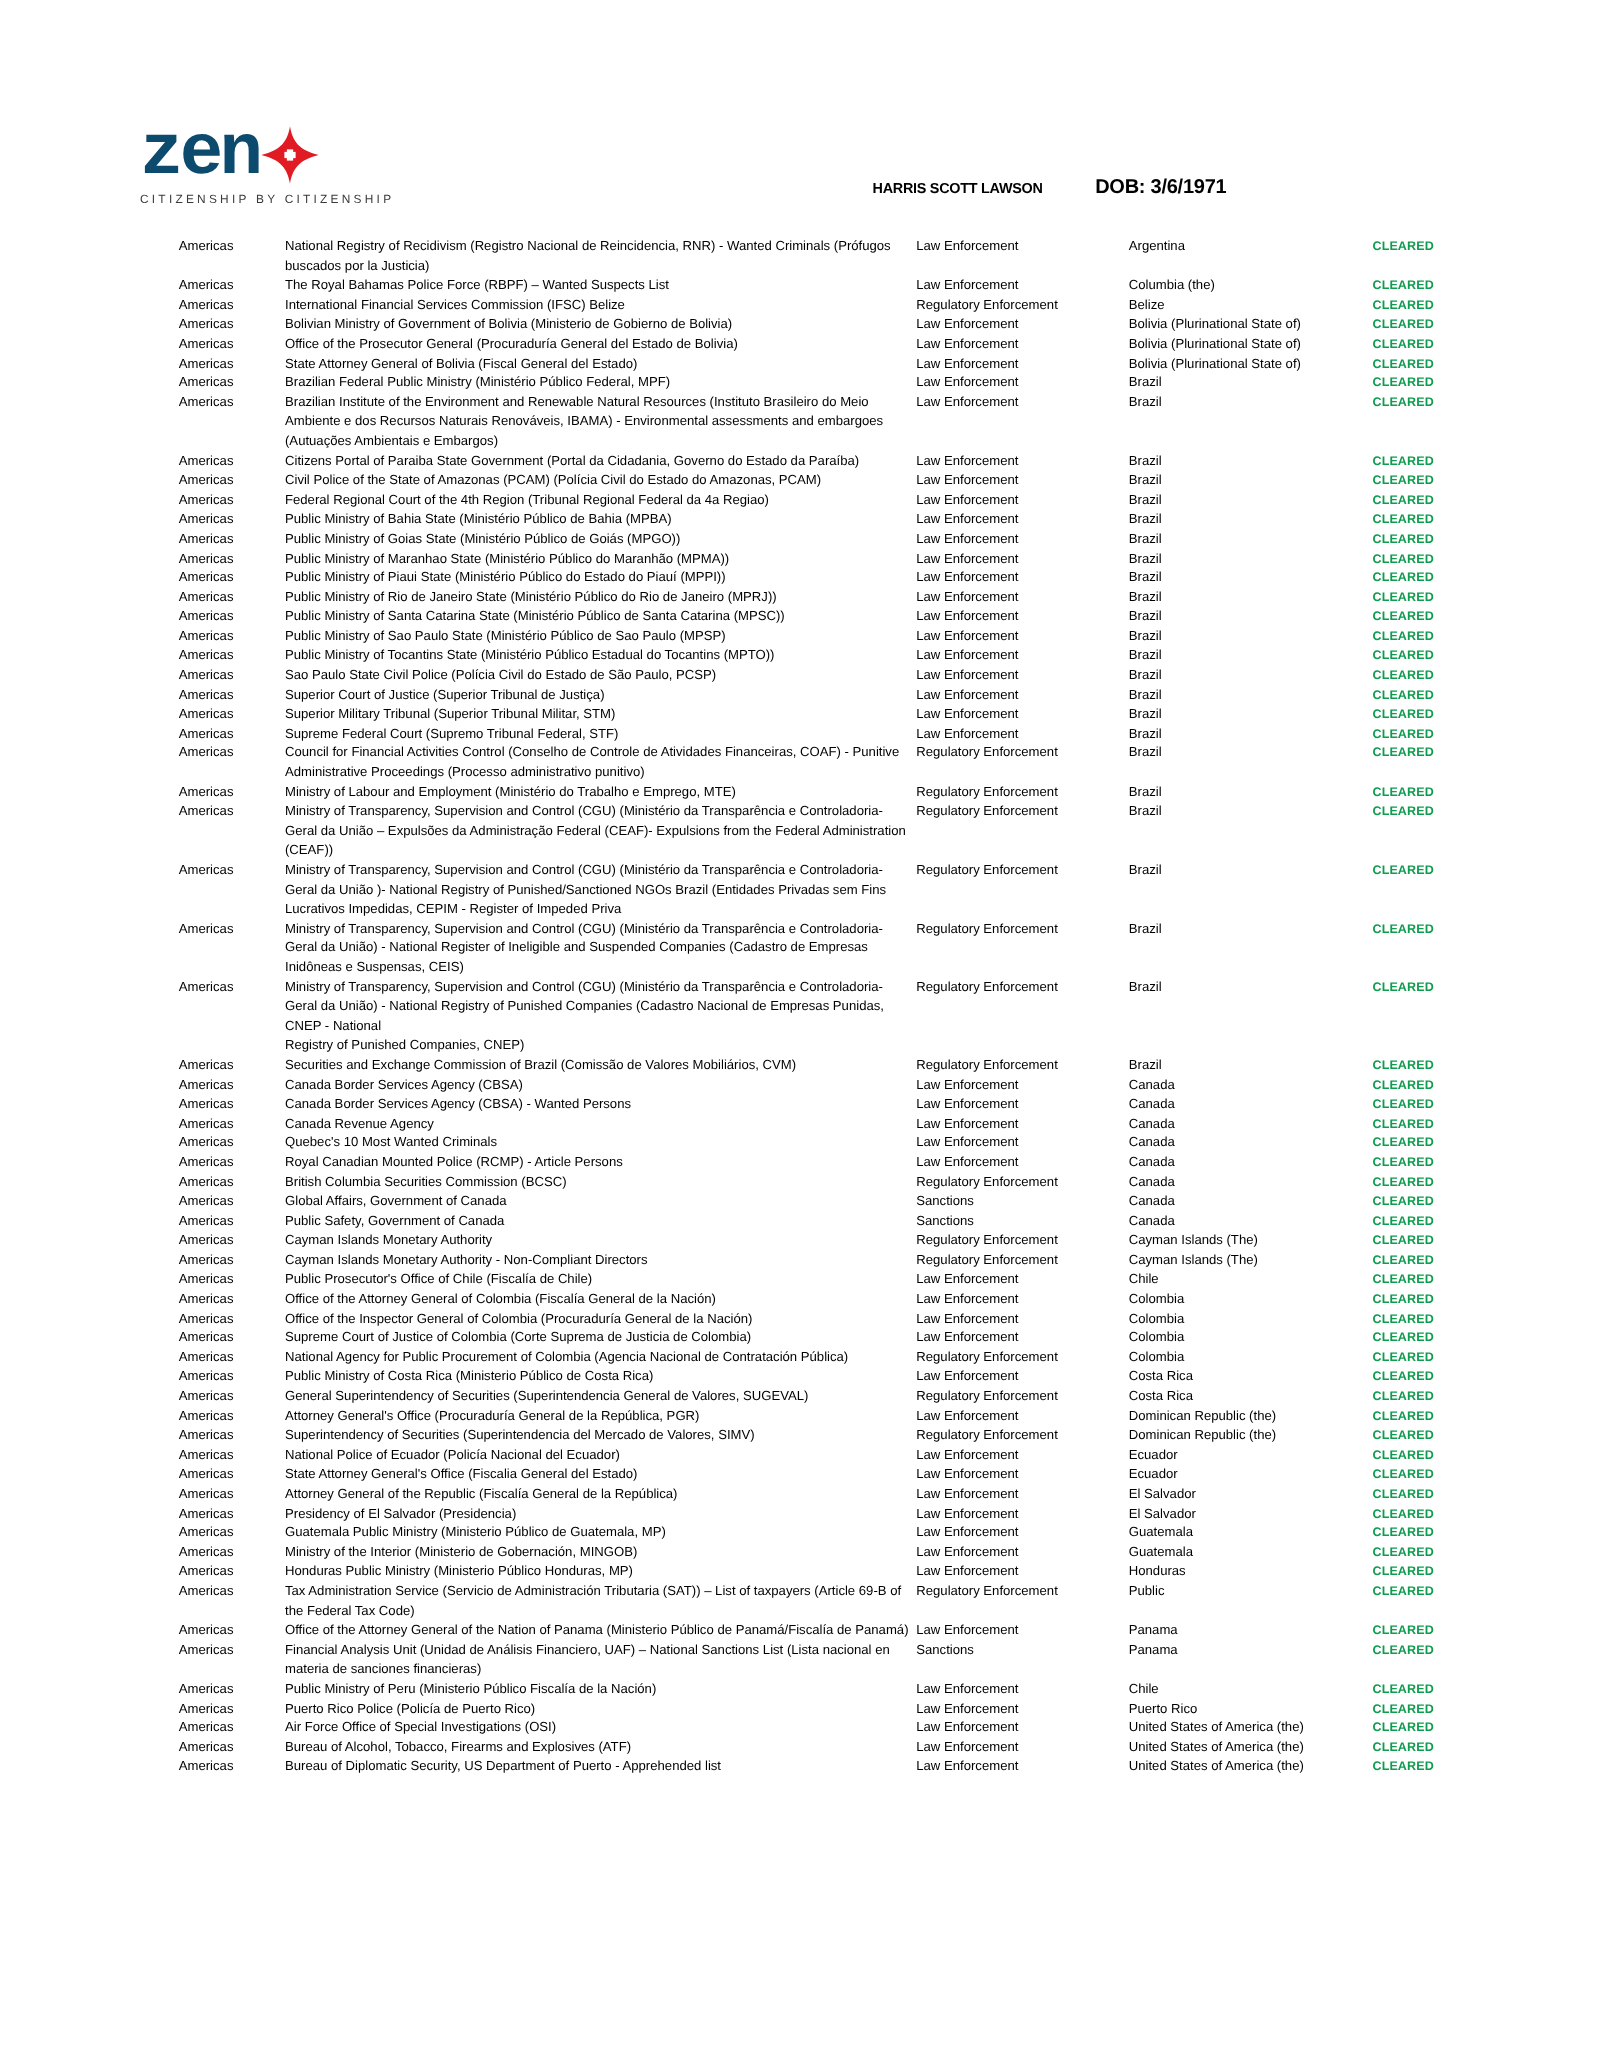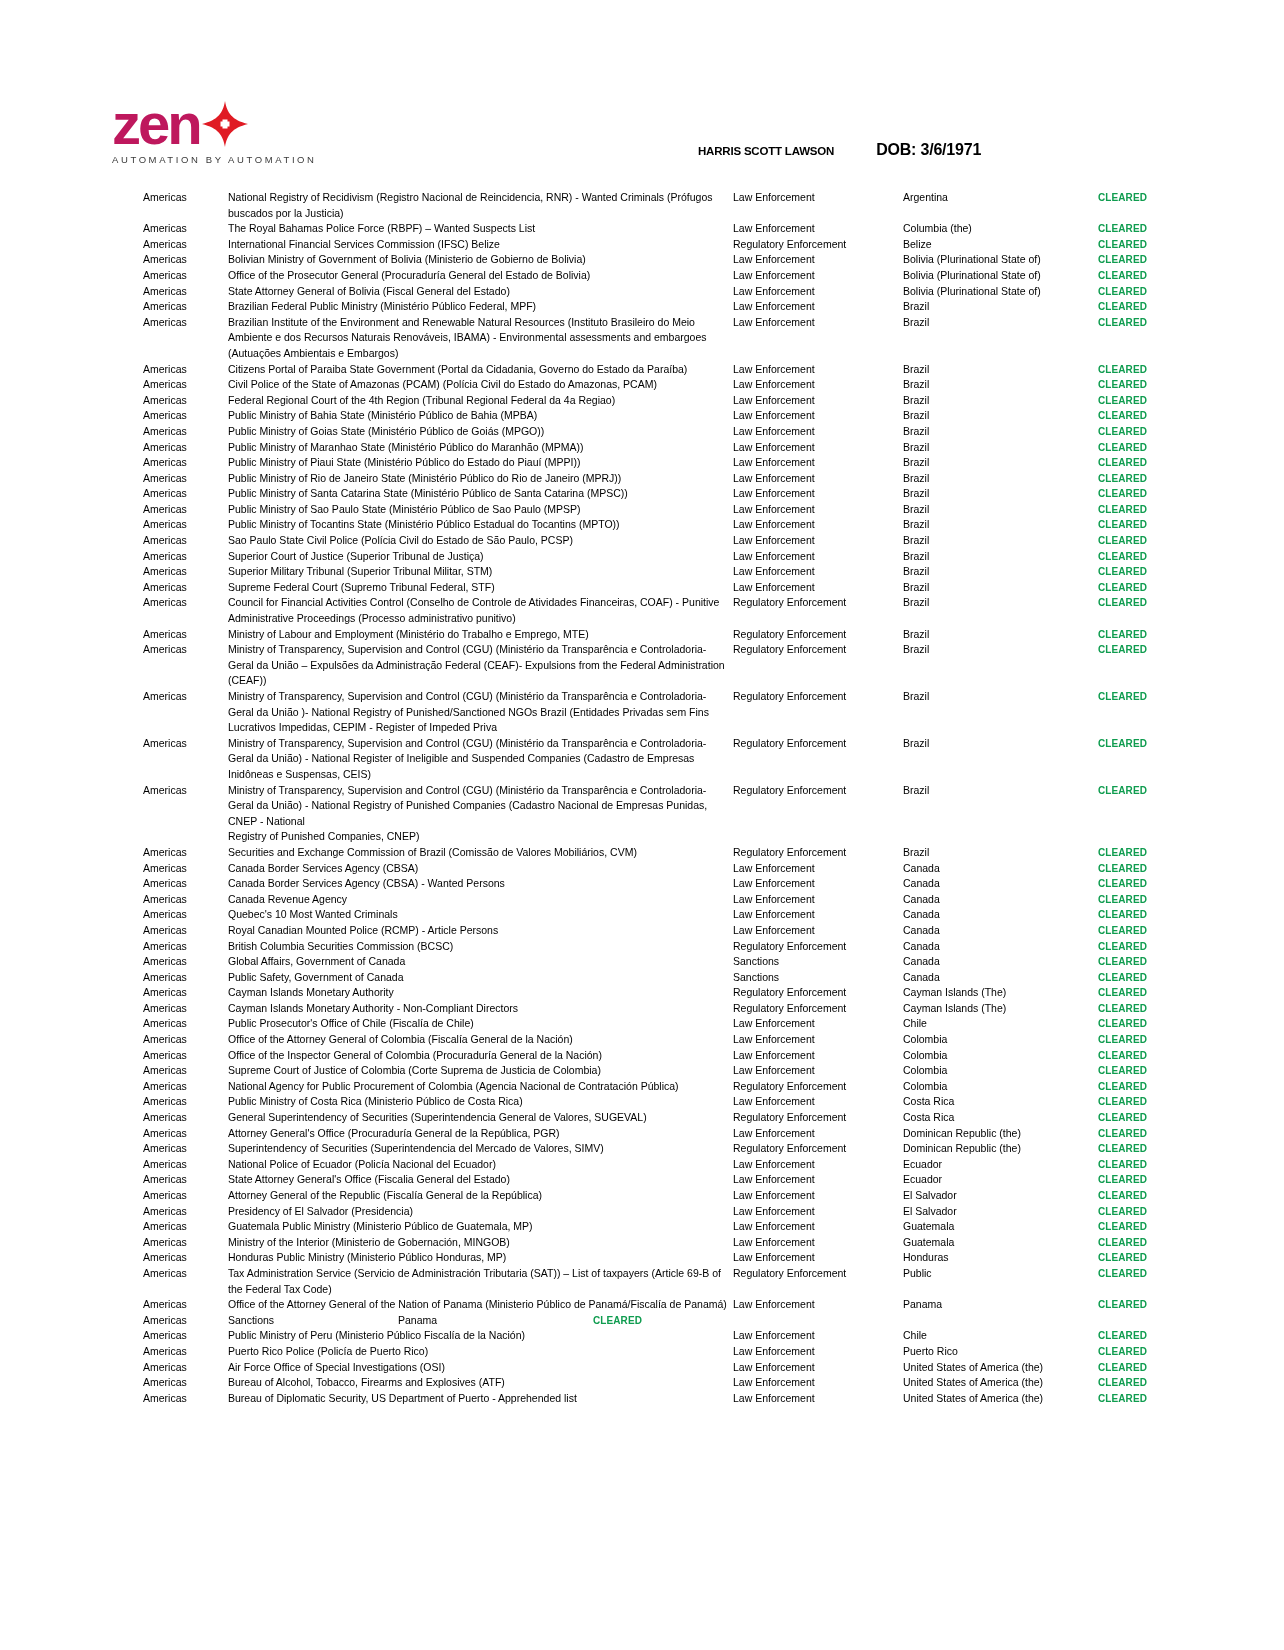--- a/index.html
+++ b/index.html
@@ -34,26 +34,26 @@
     left: 112px;
     top: 96px;
     width: 240px;
   }
   .brand-wordmark {
     display: flex;
     align-items: center;
     height: 56px;
   }
   .brand-zen {
-    font-family: Liberation Sans, sans-serif;
+    font-family: Liberation Mono, monospace;
     font-weight: 700;
     font-size: 58px;
     letter-spacing: -3px;
     line-height: 56px;
-    color: #be185d;
+    color: #0c4a6e;
   }
   .brand-mark {
     width: 46px;
     height: 46px;
     margin-left: 2px;
     position: relative;
     flex: 0 0 auto;
   }
   .brand-mark svg { display: block; }
   .brand-tagline {
@@ -148,21 +148,21 @@
       <div class="brand-wordmark">
         <span class="brand-zen">zen</span>
         <span class="brand-mark">
           <svg viewBox="0 0 46 46" width="46" height="46" aria-hidden="true">
             <path d="M23 0 C25 12 30 19 46 23 C30 27 25 34 23 46 C21 34 16 27 0 23 C16 19 21 12 23 0 Z" fill="#e01b24"></path>
             <rect x="20.5" y="18.5" width="5" height="9" fill="#ffffff"></rect>
             <rect x="18.5" y="20.5" width="9" height="5" fill="#ffffff"></rect>
           </svg>
         </span>
       </div>
-      <div class="brand-tagline">AUTOMATION BY AUTOMATION</div>
+      <div class="brand-tagline">CITIZENSHIP BY CITIZENSHIP</div>
     </div>
 
     <div class="subject">
       <span class="subject-name">HARRIS SCOTT LAWSON</span>
       <span class="subject-dob">DOB: 3/6/1971</span>
     </div>
 
   </div>
 
   <div class="table" id="table-body">
@@ -567,20 +567,21 @@
       </div>
       <div class="row">
         <div class="cell c-region">Americas</div>
         <div class="cell c-source">Office of the Attorney General of the Nation of Panama (Ministerio Público de  Panamá/Fiscalía de Panamá)</div>
         <div class="cell c-type">Law Enforcement</div>
         <div class="cell c-country">Panama</div>
         <div class="cell c-status" style="color: rgb(15, 156, 79);">CLEARED</div>
       </div>
       <div class="row">
         <div class="cell c-region">Americas</div>
+        <div class="cell c-source">Financial Analysis Unit (Unidad de Análisis Financiero, UAF) – National Sanctions List (Lista nacional en materia de sanciones financieras)</div>
         <div class="cell c-type">Sanctions</div>
         <div class="cell c-country">Panama</div>
         <div class="cell c-status" style="color: rgb(15, 156, 79);">CLEARED</div>
       </div>
       <div class="row">
         <div class="cell c-region">Americas</div>
         <div class="cell c-source">Public Ministry of Peru (Ministerio Público Fiscalía de la Nación)</div>
         <div class="cell c-type">Law Enforcement</div>
         <div class="cell c-country">Chile</div>
         <div class="cell c-status" style="color: rgb(15, 156, 79);">CLEARED</div>

